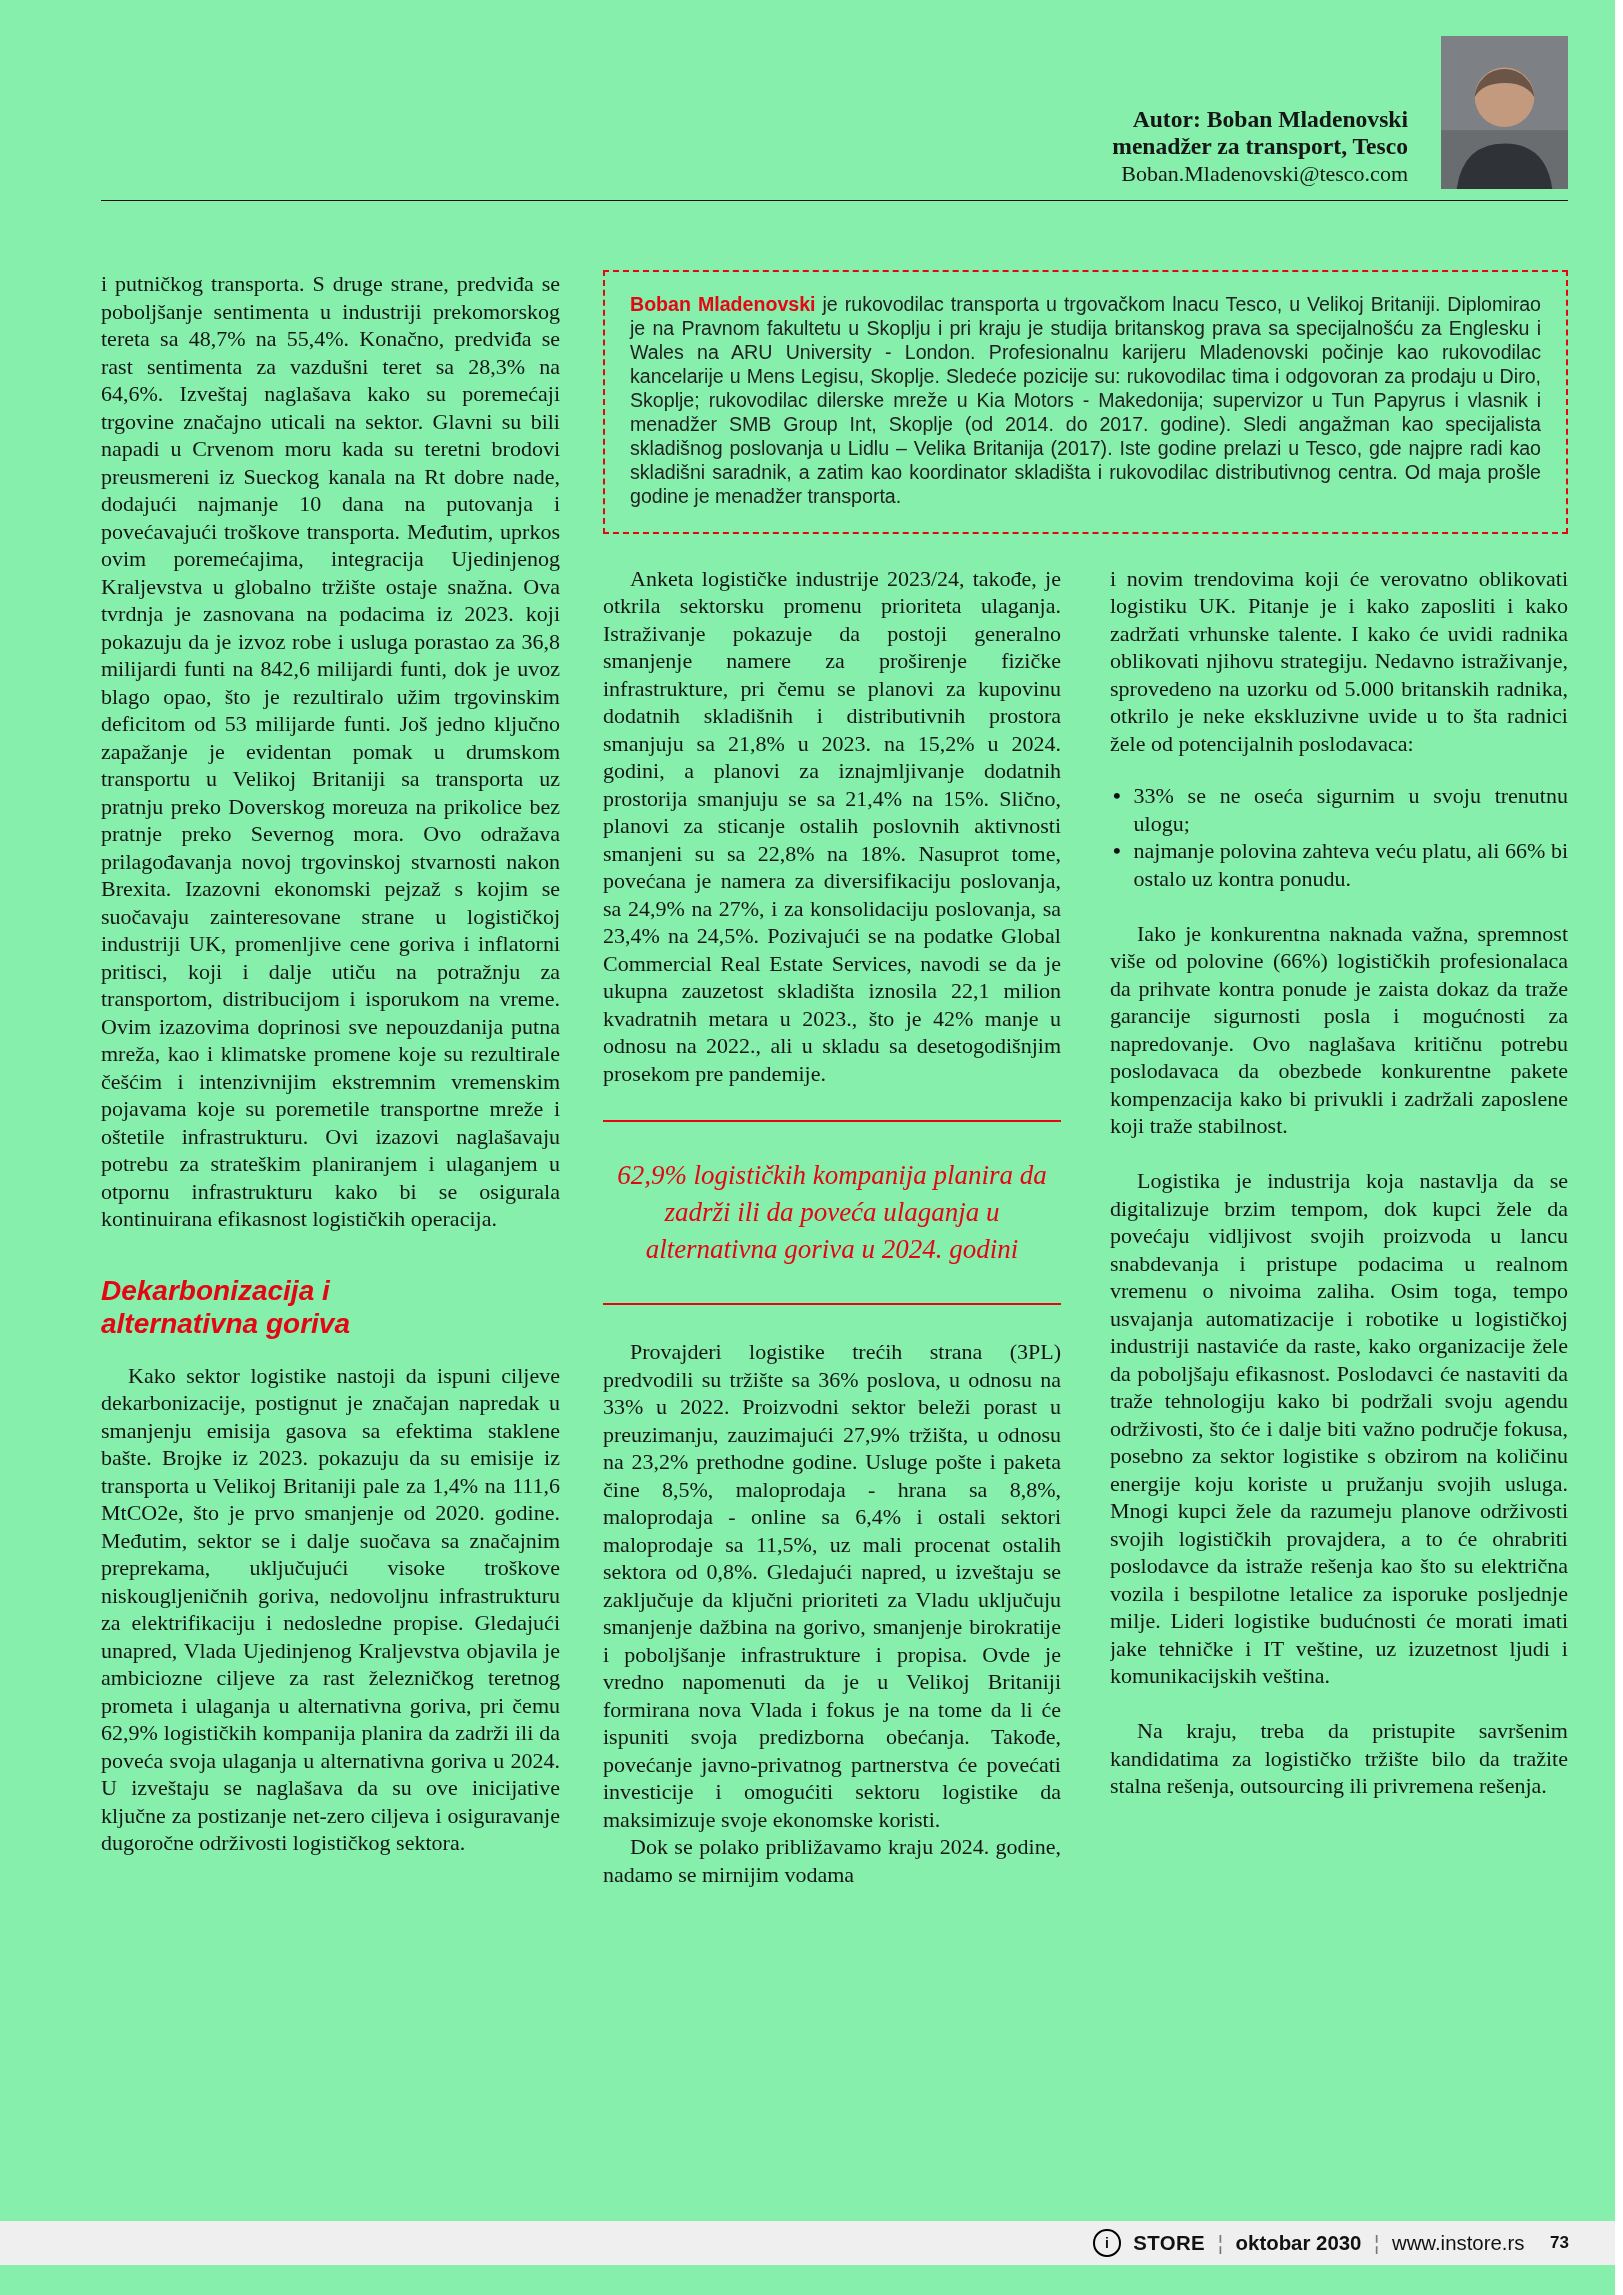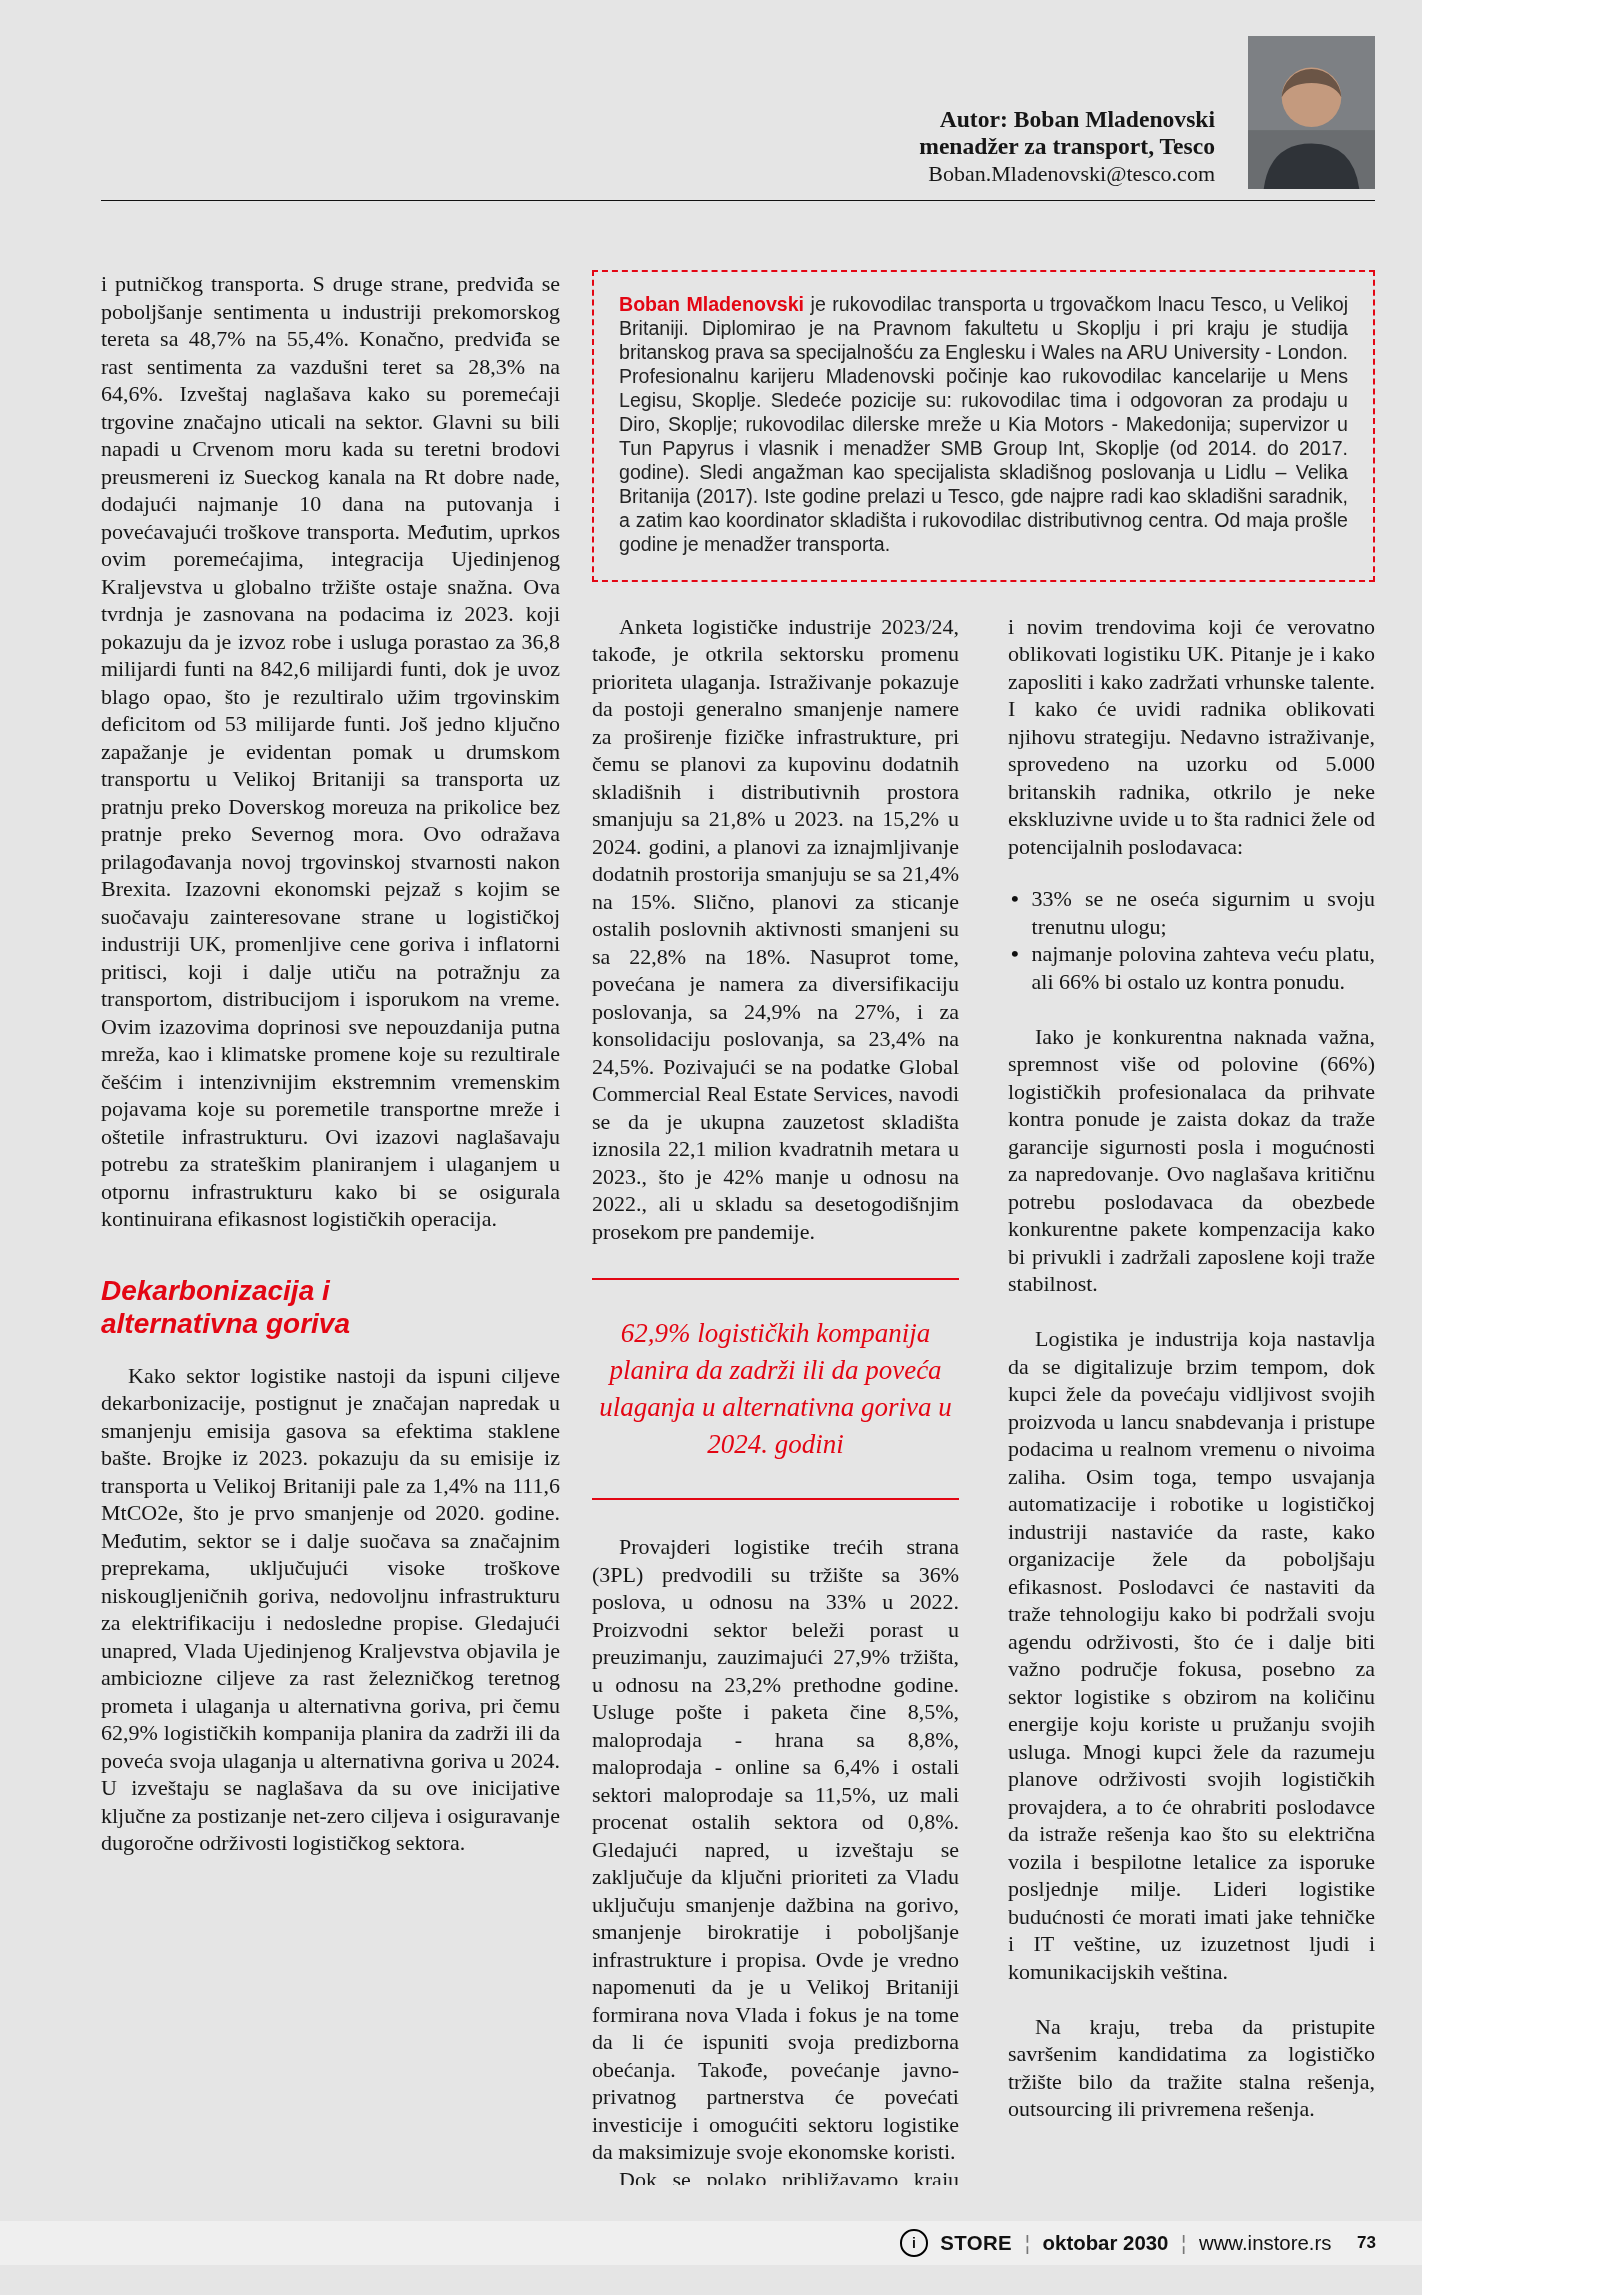--- a/index.html
+++ b/index.html
@@ -1,19 +1,19 @@
 <!DOCTYPE html>
 <html lang="sr" style="font-size:12.6px"><head>
 <meta charset="utf-8">
 <style>
   html,body{margin:0;padding:0;background:#ffffff;}
   .page{
     position:relative;
-    width:1422px;height:2295px;
-    background:#e5e5e5;
+    width:1615px;height:2295px;
+    background:#86efac;
     font-family:"Liberation Serif", serif;
     color:#161616;
     overflow:hidden;
     box-sizing:border-box;
     padding:0 47px 0 101px;
   }
   
   .header{
     display:flex;justify-content:flex-end;align-items:flex-end;
     gap:33px;padding-top:36px;height:153px;box-sizing:content-box;
@@ -24,21 +24,21 @@
   .author-email{font-size:22px;}
   .author-photo{
     width:127px;height:153px;flex:none;
     background:linear-gradient(180deg,#8a8d90 0%,#6a6d70 55%,#4a4d50 100%);
     position:relative;overflow:hidden;
   }
   .author-photo svg{display:block;width:100%;height:100%;}
   .header-rule{border:none;border-top:1.6px solid #111;margin:11px 0 0 0;}
   
   .content{
-    display:flex;gap:32px;margin-top:69px;height:1915px;overflow:hidden;
+    display:flex;gap:43px;margin-top:69px;height:1915px;overflow:hidden;
   }
   .col1{width:459px;flex:none;overflow:hidden;}
   .right-section{flex:1;display:flex;flex-direction:column;min-width:0;}
   .two-cols{display:flex;gap:49px;margin-top:31px;flex:1;overflow:hidden;}
   .col2,.col3{width:calc(50% - 24px);overflow:hidden;}
   p.body{
     font-size:22px;line-height:27.5px;text-align:justify;margin:0;
   }
   p.indent{text-indent:27px;}
   p.spaced{margin-top:27.5px;}

